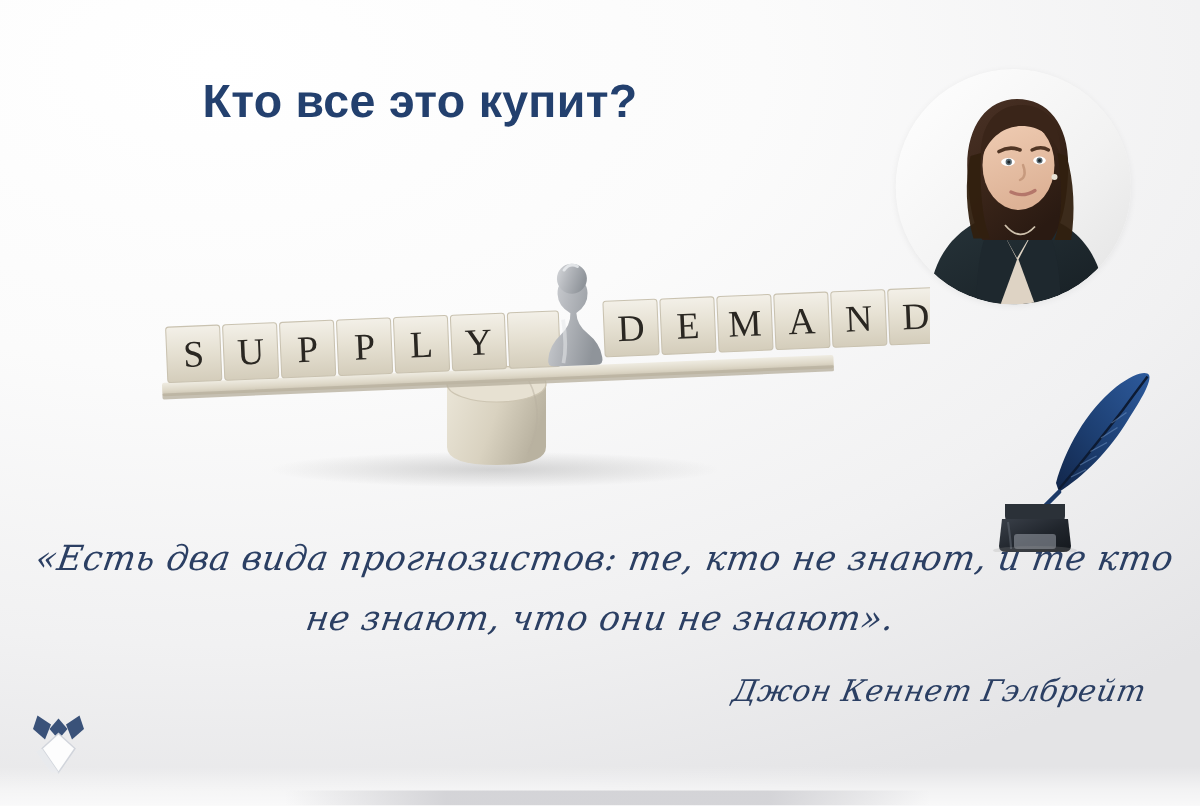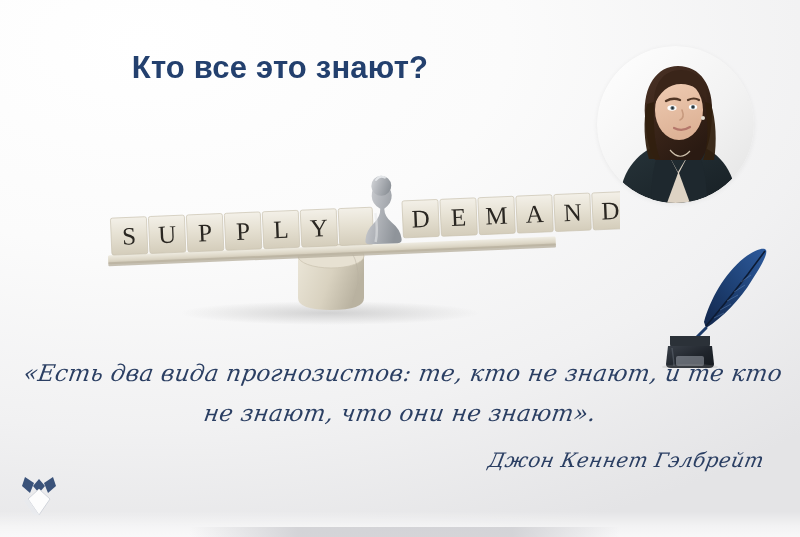--- a/index.html
+++ b/index.html
@@ -71,21 +71,21 @@
 
   
   .logo{position:absolute;left:16px;bottom:18px;width:46px;height:50px;opacity:.92;}
   .logo svg{display:block;width:46px;height:50px;}
 </style>
 </head>
 <body>
 
 <div id="slide">
 
-  <div class="title">Кто все это знают?</div>
+  <div class="title">Кто все это купит?</div>
 
   <div class="portrait">
     <span>
       <svg viewBox="0 0 157 157" xmlns="http://www.w3.org/2000/svg">
         <defs>
           <linearGradient id="bgP" x1="0" y1="0" x2="1" y2="1">
             <stop offset="0%" stop-color="#ffffff"></stop>
             <stop offset="60%" stop-color="#f2f2f2"></stop>
             <stop offset="100%" stop-color="#e3e3e3"></stop>
           </linearGradient>

